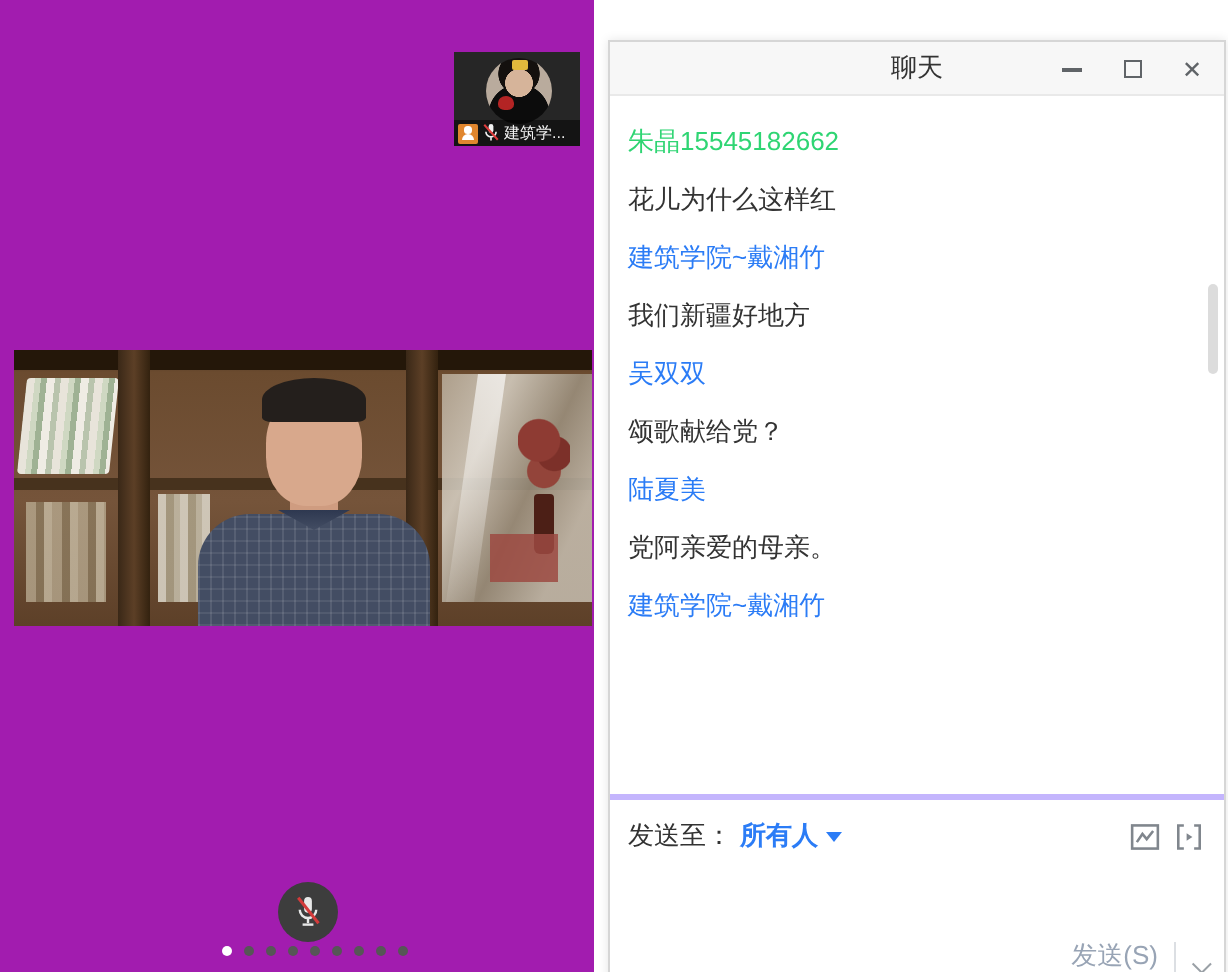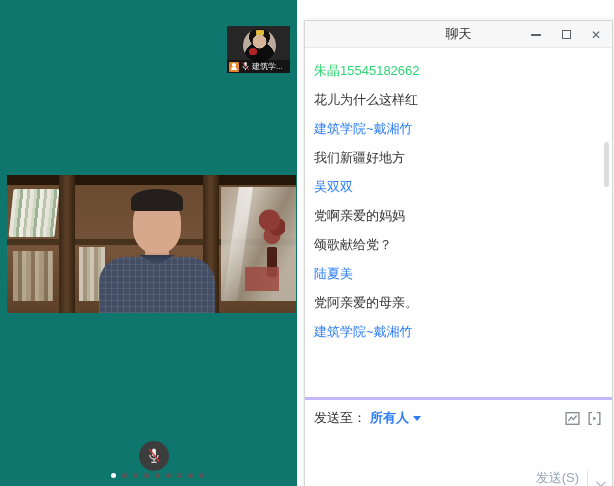--- a/index.html
+++ b/index.html
@@ -3,21 +3,21 @@
 <meta charset="utf-8">
 <style>
   * { margin:0; padding:0; box-sizing:border-box; }
   html,body { width:614px; height:486px; }
   body {
     position:relative; overflow:hidden; background:#ffffff;
     font-family:"Liberation Sans", sans-serif;
   }
 
   
-  .video-stage { position:absolute; left:0; top:0; width:297px; height:486px; background:#0f766e; }
+  .video-stage { position:absolute; left:0; top:0; width:297px; height:486px; background:#a21caf; }
 
   .video-frame {
     position:absolute; left:7px; top:175px; width:289px; height:138px; overflow:hidden;
     background:linear-gradient(180deg,#33241a 0%, #6b4b2f 8%, #75543a 55%, #5d4028 100%);
   }
   
   .pillar { position:absolute; top:0; bottom:0; width:16px; background:linear-gradient(90deg,#3a2817,#5c3f26,#33220f); }
   .pillar.p1 { left:52px; } .pillar.p2 { left:196px; }
   .shelf-top { position:absolute; left:0; right:0; top:0; height:10px; background:#241709; }
   .shelf-mid { position:absolute; left:0; right:0; top:64px; height:6px; background:#3c2a17; opacity:.8; }
@@ -214,21 +214,20 @@
       <span class="wc wc-close">✕</span>
     </div>
   </div>
 
   <div class="chat-messages">
     <div class="msg-line sender green">朱晶15545182662</div>
     <div class="msg-line">花儿为什么这样红</div>
     <div class="msg-line sender blue">建筑学院~戴湘竹</div>
     <div class="msg-line">我们新疆好地方</div>
     <div class="msg-line sender blue">吴双双</div>
-    <div class="msg-line">党啊亲爱的妈妈</div>
     <div class="msg-line">颂歌献给党？</div>
     <div class="msg-line sender blue">陆夏美</div>
     <div class="msg-line">党阿亲爱的母亲。</div>
     <div class="msg-line sender blue">建筑学院~戴湘竹</div>
   </div>
   <div class="scroll-thumb"></div>
 
   <div class="composer">
     <div class="composer-top">
       <span class="send-to-label">发送至：</span>

